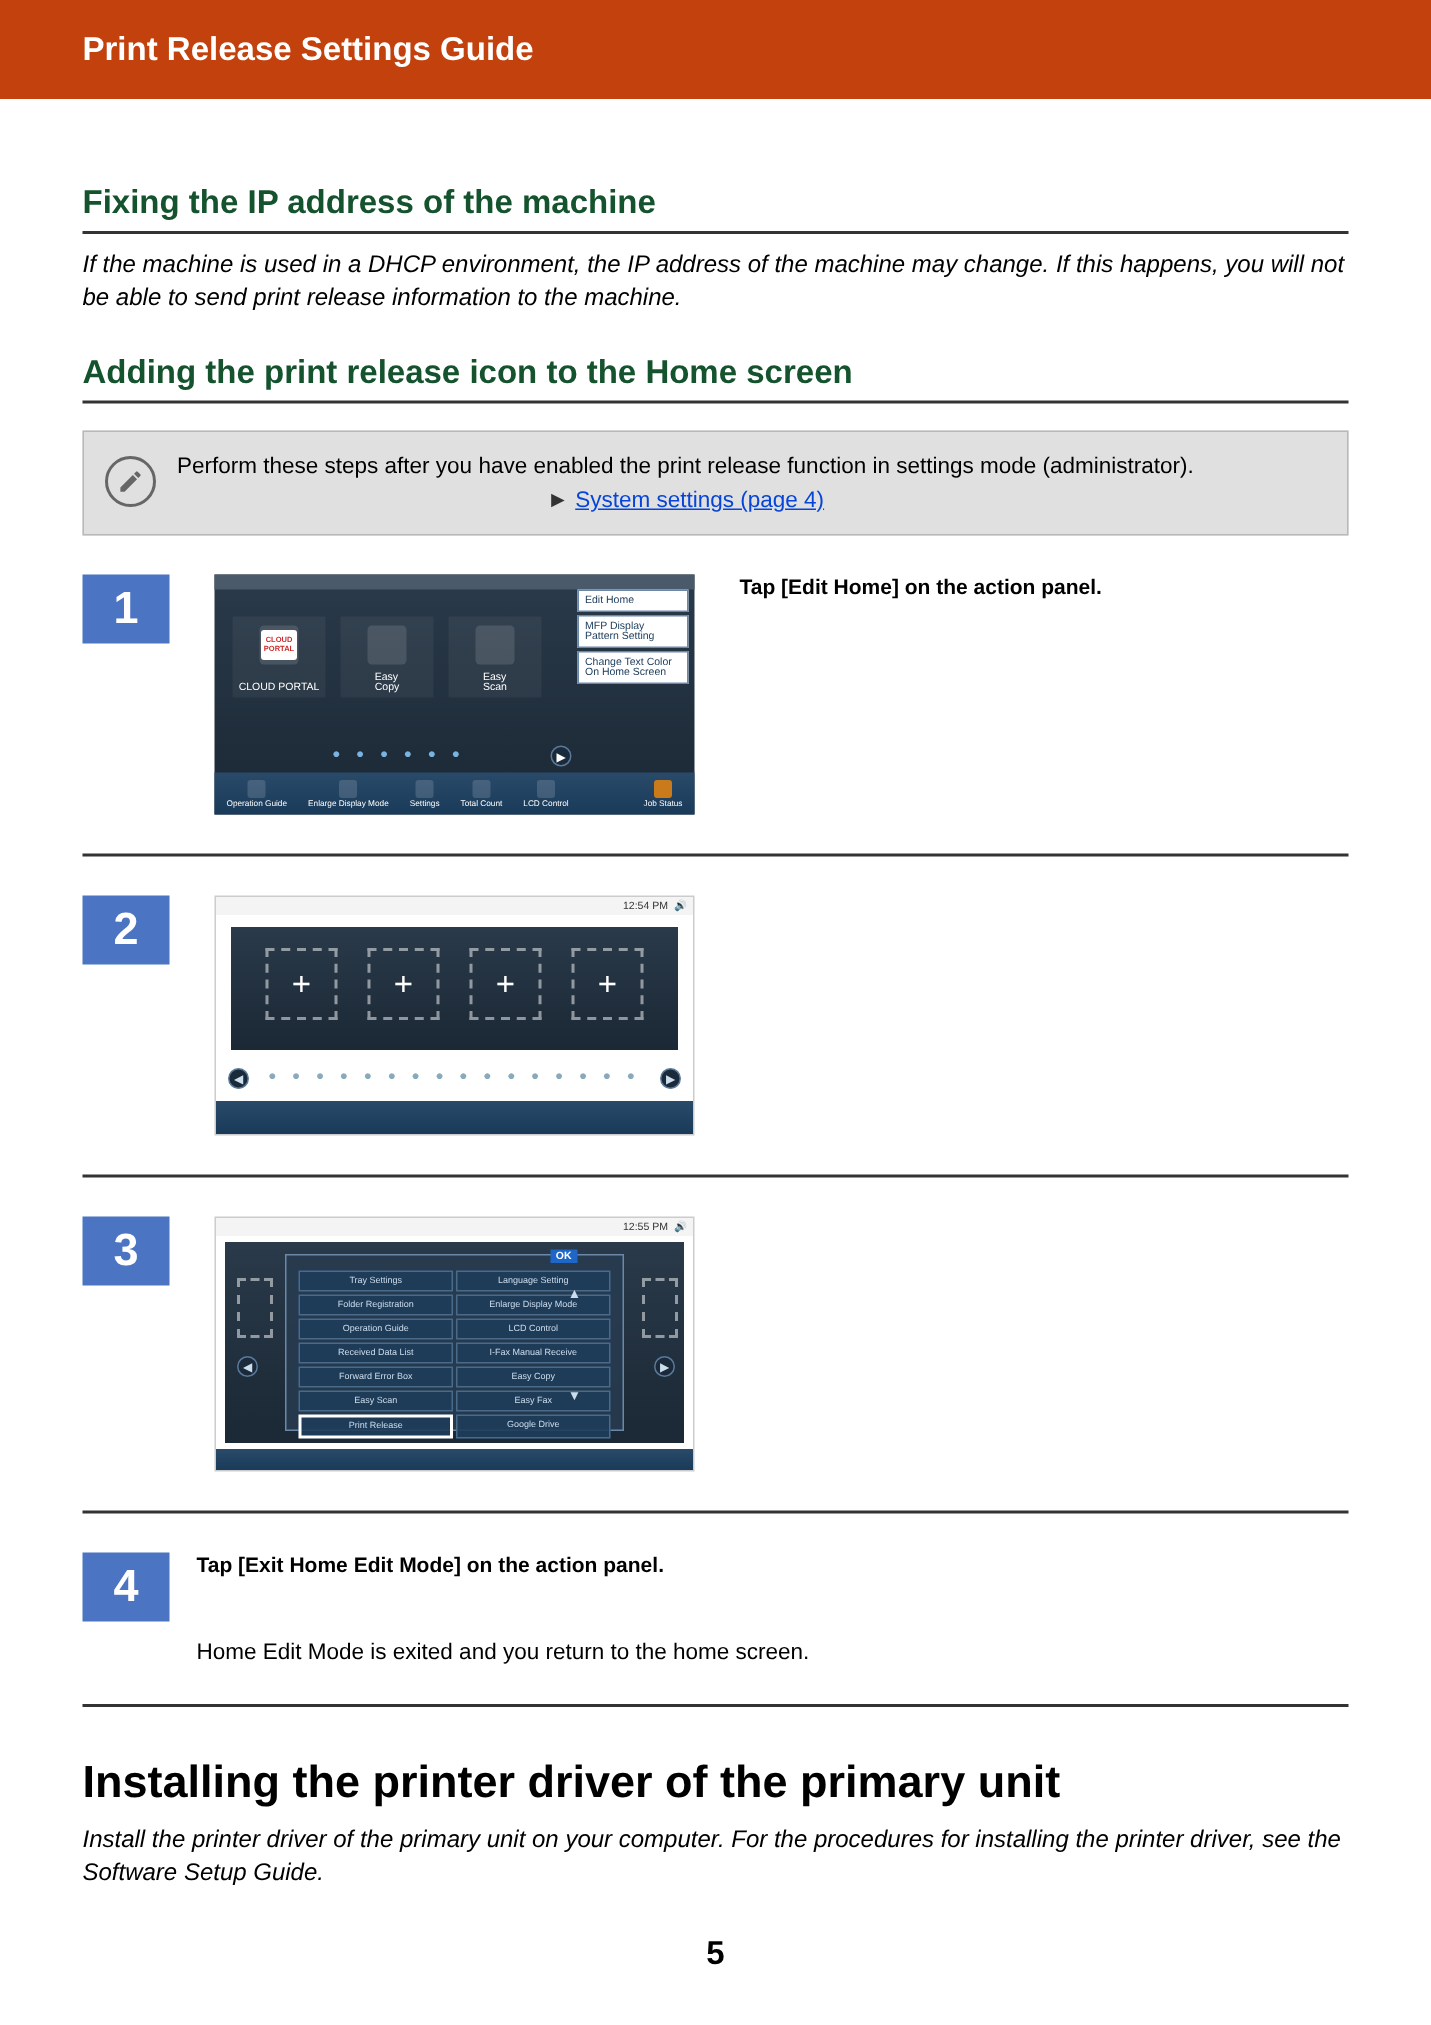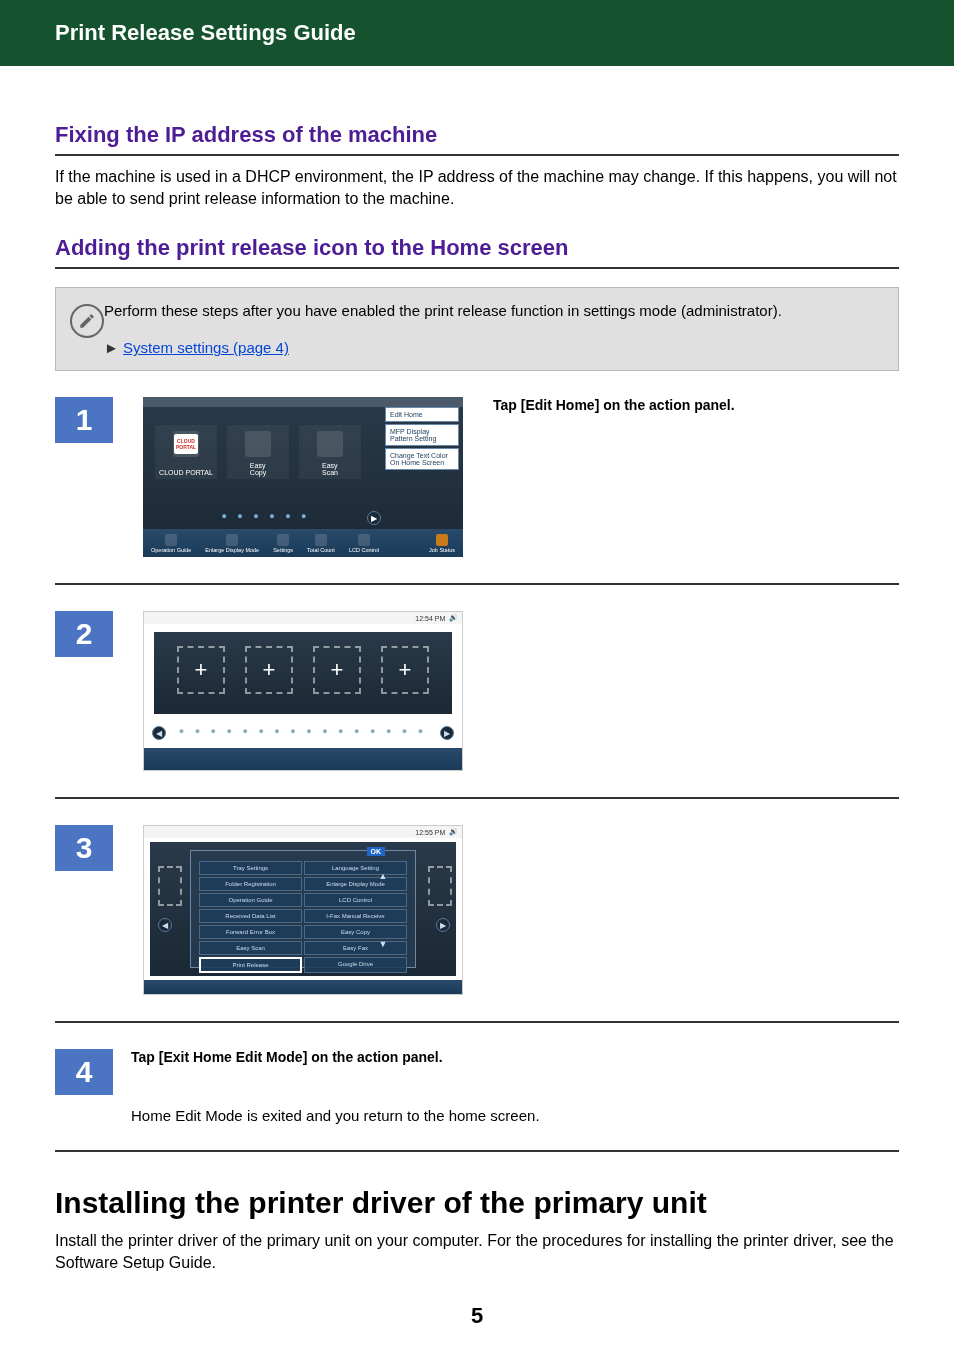--- a/index.html
+++ b/index.html
@@ -4,65 +4,67 @@
 <style>
   * { box-sizing: border-box; margin: 0; padding: 0; }
   body {
     font-family: Arial, Helvetica, sans-serif;
     width: 954px;
     margin: 0 auto;
     background: #fff;
     color: #000;
   }
   .header-bar {
-    background: #14532d;
+    background: #c2410c;
     color: #fff;
     padding: 20px 55px;
     font-size: 22px;
     font-weight: bold;
   }
   .content {
     padding: 30px 55px 20px 55px;
   }
   h2.section {
     font-size: 22px;
     font-weight: bold;
-    color: #4c1d95;
+    color: #14532d;
     border-bottom: 2px solid #333;
     padding-bottom: 6px;
     margin-bottom: 10px;
     margin-top: 26px;
   }
   p.body {
     font-size: 16px;
     line-height: 1.35;
     margin-bottom: 4px;
+    font-style: italic;
   }
   .note-box {
     background: #e0e0e0;
     border: 1px solid #b8b8b8;
     padding: 12px 14px;
     margin-top: 18px;
     display: flex;
     align-items: flex-start;
+    gap: 14px;
   }
   .note-icon {
     border: 2px solid #666;
     border-radius: 50%;
     width: 34px;
     height: 34px;
     flex: 0 0 34px;
     display: flex;
     align-items: center;
     justify-content: center;
     margin-top: 4px;
   }
   .note-icon svg { width: 18px; height: 18px; }
   .note-text { font-size: 15px; line-height: 1.4; }
-  .note-link-line { margin-top: 16px; }
+  .note-link-line { margin-top: 2px; text-align: center; }
   .tri { color: #333; }
   a.doclink { color: #0645d8; text-decoration: underline; }
   .step-block {
     display: flex;
     align-items: flex-start;
     gap: 30px;
     margin-top: 26px;
     padding-bottom: 26px;
     border-bottom: 2px solid #333;
   }

